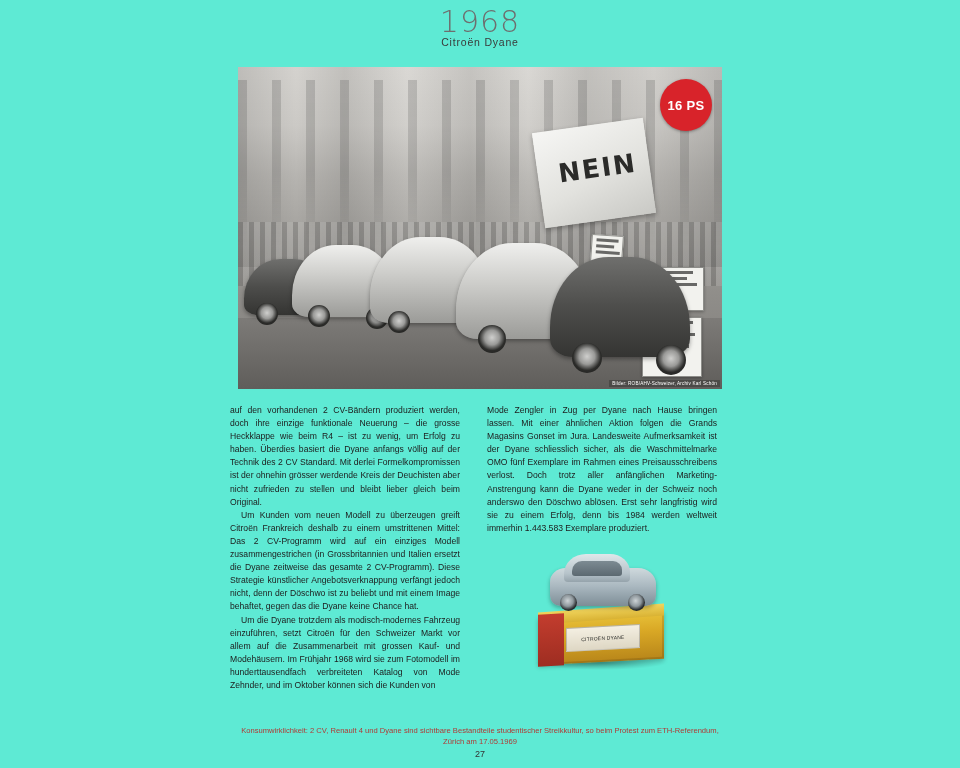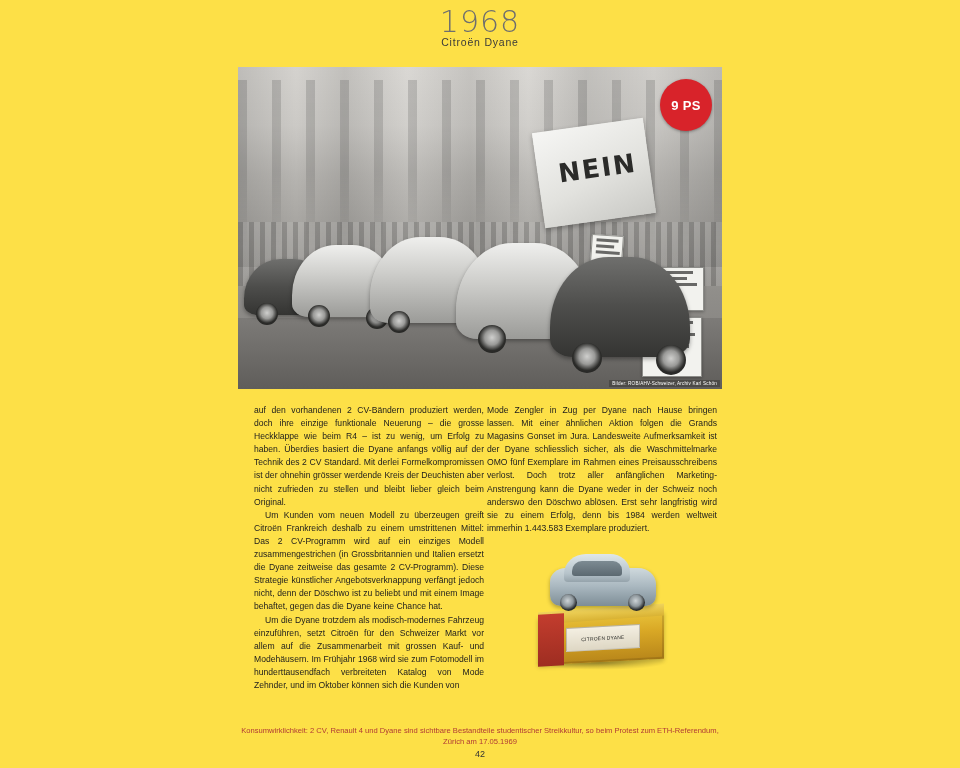--- a/index.html
+++ b/index.html
@@ -11,21 +11,21 @@
     height: 768px;
     background: #ffffff;
     font-family: "Liberation Sans", sans-serif;
     color: #1a1a1a;
     overflow: hidden;
   }
   .page {
     position: relative;
     width: 960px;
     height: 768px;
-    background: #fde047;
+    background: #5eead4;
   }
 
   
   .year {
     position: absolute;
     top: 4px;
     left: 0;
     width: 960px;
     text-align: center;
     font-family: "DejaVu Sans", sans-serif;
@@ -170,21 +170,21 @@
     position: absolute;
     top: 404px;
     width: 230px;
     font-size: 8.6px;
     line-height: 13.1px;
     text-align: justify;
     text-justify: inter-word;
     color: #1c1c1c;
     hyphens: manual;
   }
-  .col.left  { left: 254px; }
+  .col.left  { left: 230px; }
   .col.right { left: 487px; }
   .col p { margin: 0; }
   .col p.indent { text-indent: 11px; }
 
   
   .toy-wrap {
     position: absolute;
     left: 520px;
     top: 552px;
     width: 160px;
@@ -332,21 +332,21 @@
     <div class="wheel" style="left:220px; top:246px;"></div>
 
     <div class="car" style="left:218px; top:176px; width:136px; height:96px;"></div>
     <div class="wheel" style="left:240px; top:258px; width:28px; height:28px;"></div>
     <div class="wheel" style="left:318px; top:260px; width:28px; height:28px;"></div>
 
     <div class="car dark" style="left:312px; top:190px; width:140px; height:100px;"></div>
     <div class="wheel" style="left:334px; top:276px; width:30px; height:30px;"></div>
     <div class="wheel" style="left:418px; top:278px; width:30px; height:30px;"></div>
 
-    <div class="badge">9 PS</div>
+    <div class="badge">16 PS</div>
     <div class="photo-credit">Bilder: ROB/AHV-Schweizer, Archiv Karl Schön</div>
   </div>
 
   <div class="col left">
     <p>auf den vorhandenen 2 CV-Bändern produziert werden, doch ihre einzige funktionale Neuerung – die grosse Heckklappe wie beim R4 – ist zu wenig, um Erfolg zu haben. Überdies basiert die Dyane anfangs völlig auf der Technik des 2 CV Standard. Mit derlei Formelkompromissen ist der ohnehin grösser werdende Kreis der Deuchisten aber nicht zufrieden zu stellen und bleibt lieber gleich beim Original.</p>
     <p class="indent">Um Kunden vom neuen Modell zu überzeugen greift Citroën Frankreich deshalb zu einem umstrittenen Mittel: Das 2 CV-Programm wird auf ein einziges Modell zusammengestrichen (in Grossbritannien und Italien ersetzt die Dyane zeitweise das gesamte 2 CV-Programm). Diese Strategie künstlicher Angebotsverknappung verfängt jedoch nicht, denn der Döschwo ist zu beliebt und mit einem Image behaftet, gegen das die Dyane keine Chance hat.</p>
     <p class="indent">Um die Dyane trotzdem als modisch-modernes Fahrzeug einzuführen, setzt Citroën für den Schweizer Markt vor allem auf die Zusammenarbeit mit grossen Kauf- und Modehäusern. Im Frühjahr 1968 wird sie zum Fotomodell im hunderttausendfach verbreiteten Katalog von Mode Zehnder, und im Oktober können sich die Kunden von</p>
   </div>
 
   <div class="col right">
@@ -360,14 +360,14 @@
     <div class="toy-box-side"></div>
     <div class="toy-box-label">CITROËN DYANE</div>
     <div class="toy-car-body"></div>
     <div class="toy-car-roof"></div>
     <div class="toy-car-window"></div>
     <div class="toy-wheel" style="left:40px; top:42px;"></div>
     <div class="toy-wheel" style="left:108px; top:42px;"></div>
   </div>
 
   <div class="caption">Konsumwirklichkeit: 2 CV, Renault 4 und Dyane sind sichtbare Bestandteile studentischer Streikkultur, so beim Protest zum ETH-Referendum, Zürich am 17.05.1969</div>
-  <div class="folio">42</div>
+  <div class="folio">27</div>
 </div>
 
 </body></html>

